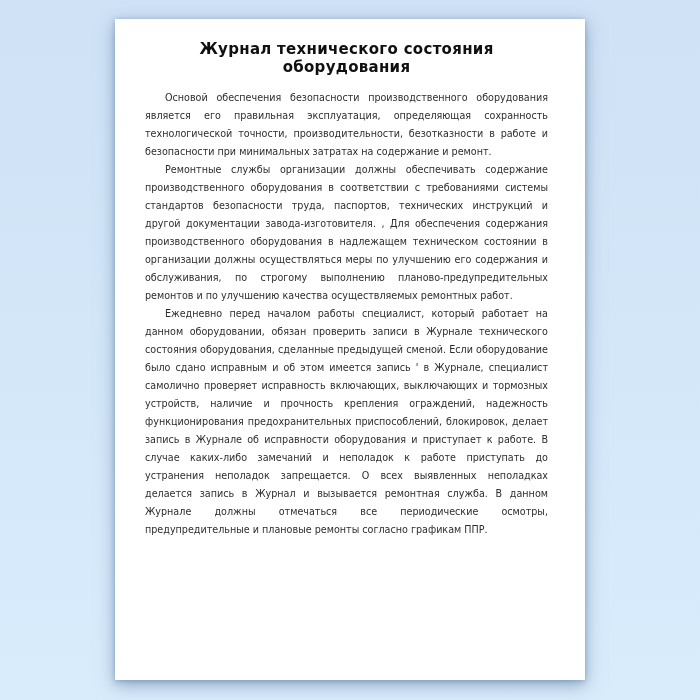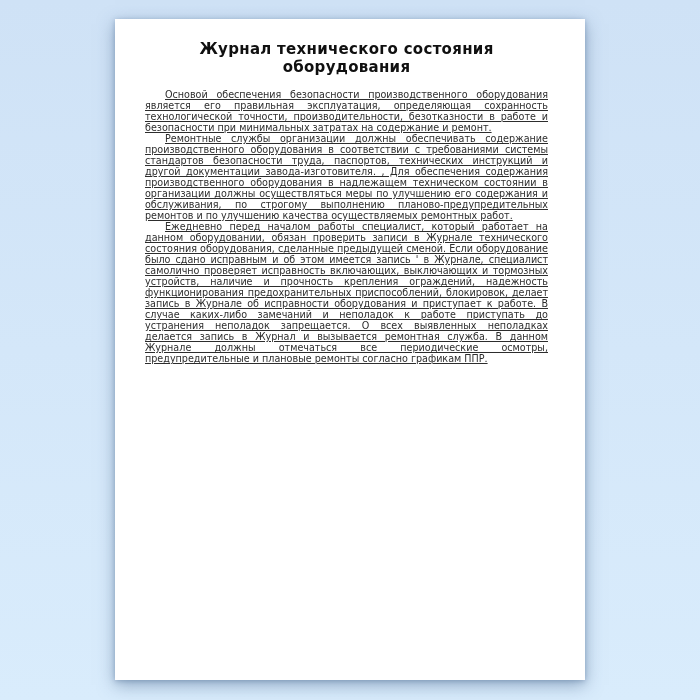--- a/index.html
+++ b/index.html
@@ -37,26 +37,25 @@
     font-size: 15px;
     font-weight: bold;
     text-align: center;
     letter-spacing: 0.3px;
     color: var(--title_color);
     margin: 0 0 13px 0;
     line-height: 1.2;
   }
   .para {
     font-size: 9.6px;
-    line-height: 11px;
+    line-height: 18px;
     text-align: justify;
     text-indent: 20px;
     color: var(--text_color);
     hyphens: auto;
-    text-decoration: underline;
     -webkit-hyphens: auto;
   }
 </style>
 </head>
 <body>
 
 <div class="backdrop">
   <div class="page">
     <h1 class="title">Журнал технического состояния оборудования</h1>
     <p class="para">Основой обеспечения безопасности производственного оборудования является его правильная эксплуатация, определяющая сохранность технологической точности, производительности, безотказности в работе и безопасности при минимальных затратах на содержание и ремонт.</p>

